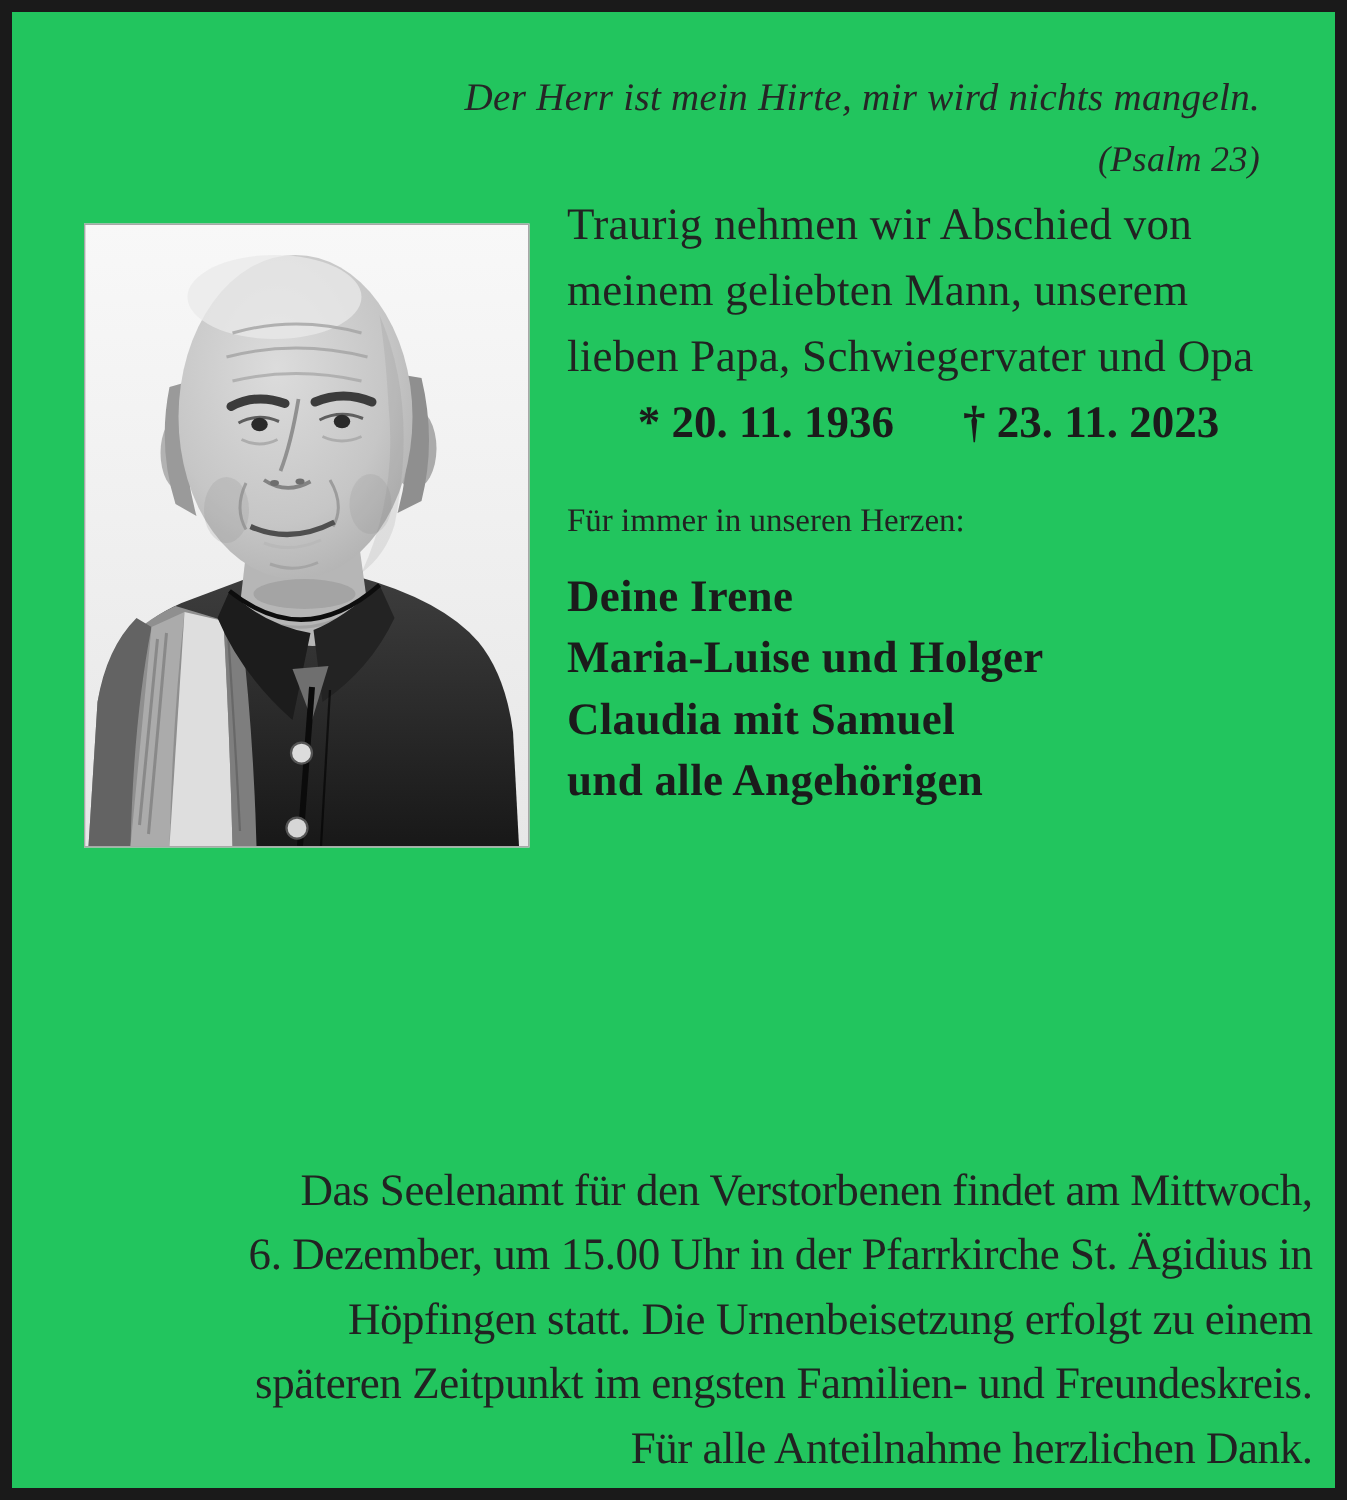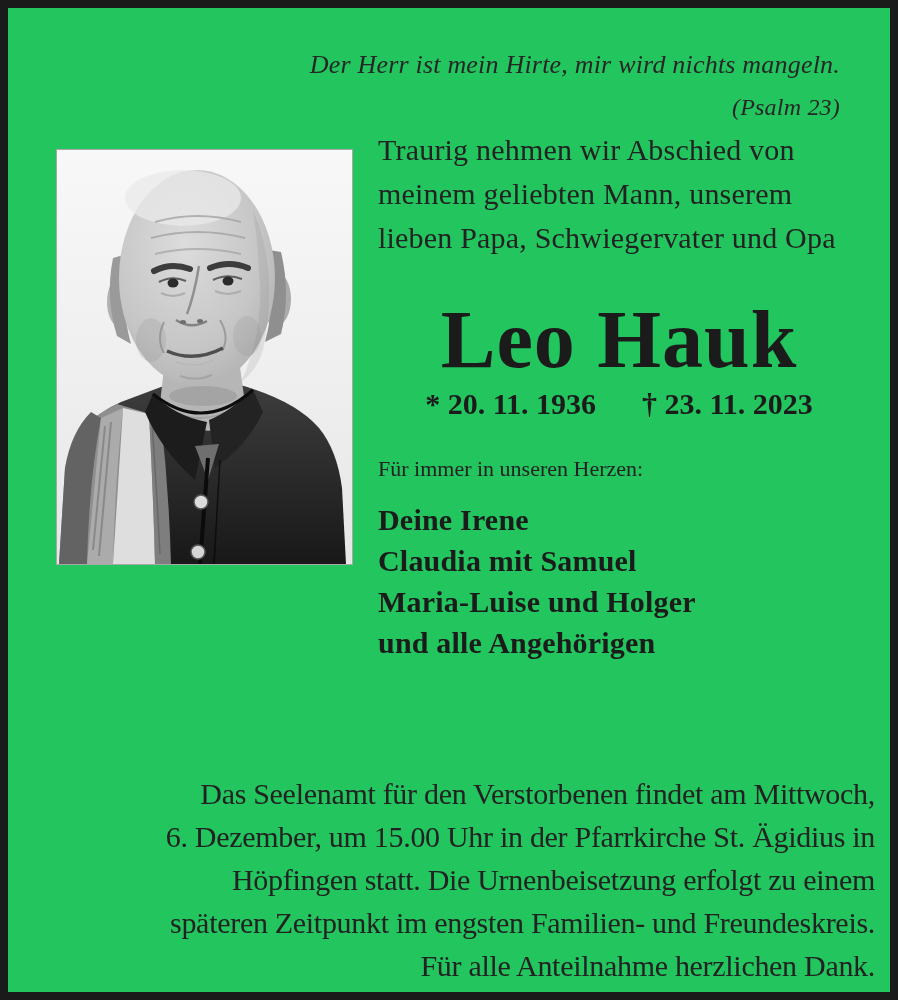--- a/index.html
+++ b/index.html
@@ -167,33 +167,32 @@
     </svg>
   </div>
 
   <div class="right-col">
     <div class="intro">
       <div>Traurig nehmen wir Abschied von</div>
       <div>meinem geliebten Mann, unserem</div>
       <div>lieben Papa, Schwiegervater und Opa</div>
     </div>
 
-    <div class="deceased-name">Leo Hauk</div>
 
     <div class="dates">
       <span>* 20. 11. 1936</span>
       <span>† 23. 11. 2023</span>
     </div>
 
     <div class="remembrance-heading">Für immer in unseren Herzen:</div>
 
     <div class="mourners">
       <div>Deine Irene</div>
+      <div>Maria-Luise und Holger</div>
       <div>Claudia mit Samuel</div>
-      <div>Maria-Luise und Holger</div>
       <div>und alle Angehörigen</div>
     </div>
   </div>
 
 
   <div class="announcement">
     <div>Das Seelenamt für den Verstorbenen findet am Mittwoch,</div>
     <div>6. Dezember, um 15.00 Uhr in der Pfarrkirche St. Ägidius in</div>
     <div>Höpfingen statt. Die Urnenbeisetzung erfolgt zu einem</div>
     <div>späteren Zeitpunkt im engsten Familien- und Freundeskreis.</div>

